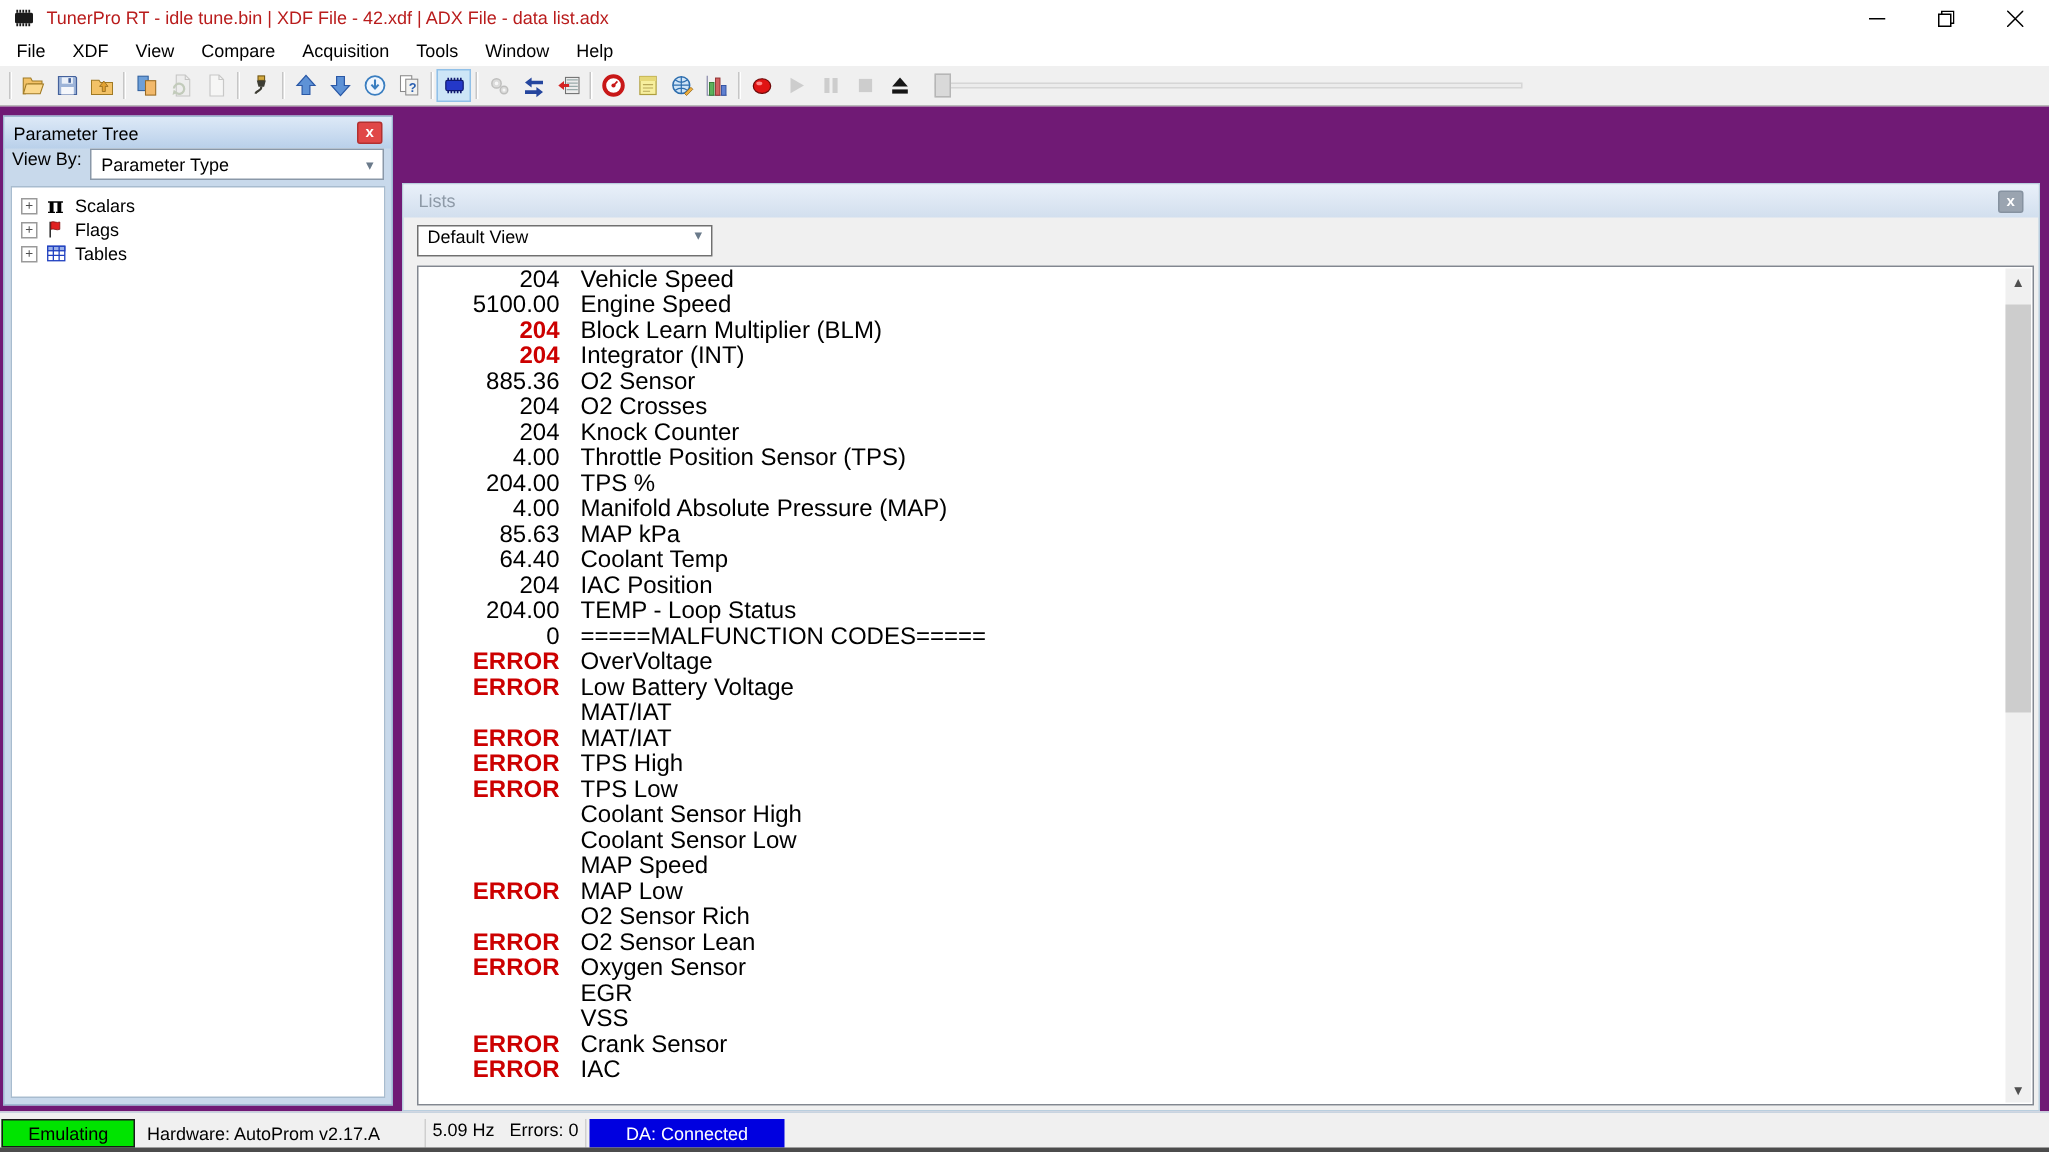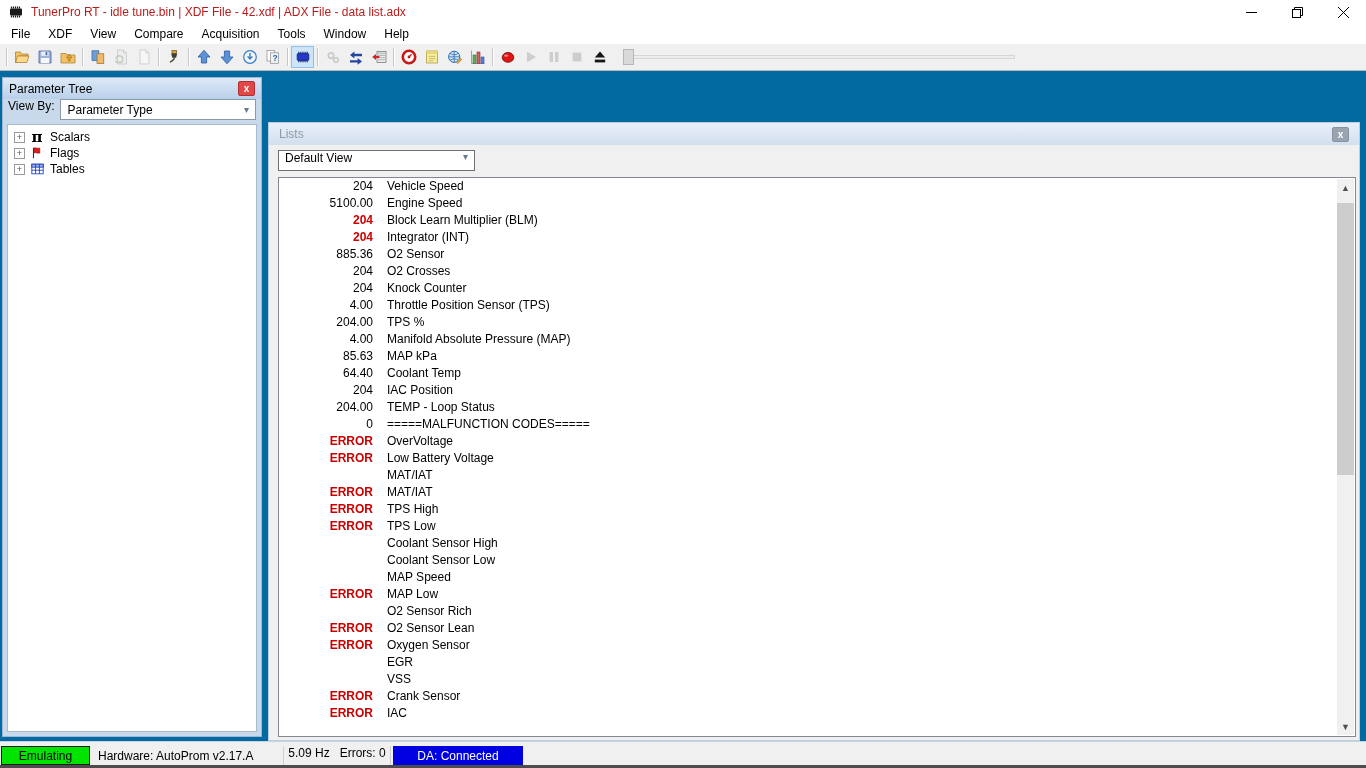--- a/index.html
+++ b/index.html
@@ -23,21 +23,21 @@
   .tbtn { width:23px; height:22px; display:flex; align-items:center; justify-content:center; border:1px solid transparent; }
   .tbtn svg { width:16px; height:16px; }
   .tbtn.active { background:#cde6f7; border:1px solid #90c0e8; }
   .tbtn.disabled { opacity:.5; filter:grayscale(70%); }
   .tsep { width:1px; height:18px; background:#c6c6c6; margin:0 3px; box-shadow:1px 0 0 #ffffff; flex:0 0 auto; }
   .tslider { position:relative; width:392px; height:18px; margin-left:12px; flex:0 0 auto; }
   .tslider-track { position:absolute; top:7px; left:0; right:0; height:4px; background:#ececec; border:1px solid #d6d6d6; }
   .tslider-handle { position:absolute; top:1px; left:0; width:11px; height:16px; background:#d9d9d9; border:1px solid #b6b6b6; }
 
   
-  .mdi { position:absolute; top:71px; left:0; right:0; bottom:27px; background:#0369a1; }
+  .mdi { position:absolute; top:71px; left:0; right:0; bottom:27px; background:#701a75; }
 
   
   .pt-panel { position:absolute; left:2px; top:6px; width:260px; height:660px; background:#c8d9eb; border:1px solid #9fb8d2; }
   .pt-title { height:21px; display:flex; align-items:center; padding:0 6px; background:linear-gradient(#dde9f7,#b9d0ea); font-size:12px; color:#000; }
   .pt-close { margin-left:auto; width:17px; height:15px; background:#e04747; border:1px solid #b23030; border-radius:2px; color:#fff; font-size:10px; font-weight:bold; line-height:13px; text-align:center; }
   .pt-viewby { height:24px; display:flex; align-items:flex-start; gap:6px; padding:0 5px; font-size:12px; color:#000; }
   .dropdown { flex:1; height:21px; background:#fff; border:1px solid #8a98a8; display:flex; align-items:center; padding:0 6px; font-size:12px; color:#000; }
   .dropdown .chev { margin-left:auto; color:#6a7a8a; font-size:10px; }
   .pt-tree { position:absolute; top:46px; left:4px; right:4px; bottom:4px; background:#fff; border:1px solid #a8bccf; padding:4px 0 0 6px; overflow:hidden; }
   .tree-row { height:16px; display:flex; align-items:center; font-size:12px; color:#000; }
@@ -47,21 +47,21 @@
   .tree-pi { font-family:"DejaVu Serif", serif; font-weight:bold; font-size:15px; line-height:14px; }
 
   
   .lists-win { position:absolute; left:268px; top:51px; width:1092px; height:619px; background:#f0f0f0; border:1px solid #b9cede; }
   .lists-title { height:22px; display:flex; align-items:center; padding:0 10px; background:linear-gradient(#e9f0f9,#d2dfee); font-size:12px; color:#8e9aa7; }
   .lists-close { margin-left:auto; width:17px; height:15px; background:#9aa4b0; border:1px solid #8692a0; border-radius:2px; color:#fff; font-size:10px; font-weight:bold; line-height:13px; text-align:center; }
   .view-dropdown { position:absolute; left:9px; top:27px; width:197px; height:21px; background:#fff; border:1px solid #707070; display:flex; padding:0 6px; font-size:12px; color:#000; }
   .view-dropdown .chev { margin-left:auto; color:#6a7a8a; font-size:10px; }
   .list-box { position:absolute; left:9px; top:54px; right:3px; bottom:3px; background:#fff; border:1px solid #828790; }
   .list-rows { position:absolute; top:1px; left:1px; right:18px; bottom:1px; overflow:hidden; }
-  .lrow { height:17px; display:flex; align-items:flex-start; font-size:12px; color:#000; }
+  .lrow { height:17px; display:flex; align-items:flex-end; font-size:16px; color:#000; }
   .lrow .val { width:93px; text-align:right; flex:0 0 auto; }
   .lrow .lab { margin-left:14px; white-space:nowrap; }
   .lrow.error .val { color:#cc0000; font-weight:bold; }
 
   
   .scrollbar { position:absolute; top:1px; right:1px; bottom:1px; width:17px; background:#f0f0f0; }
   .sb-btn { position:absolute; left:0; right:0; height:17px; display:flex; align-items:center; justify-content:center; color:#505050; font-size:9px; }
   .sb-up { top:0; } .sb-down { bottom:0; }
   .sb-thumb { position:absolute; left:0; right:0; top:24px; height:272px; background:#cdcdcd; }
 

